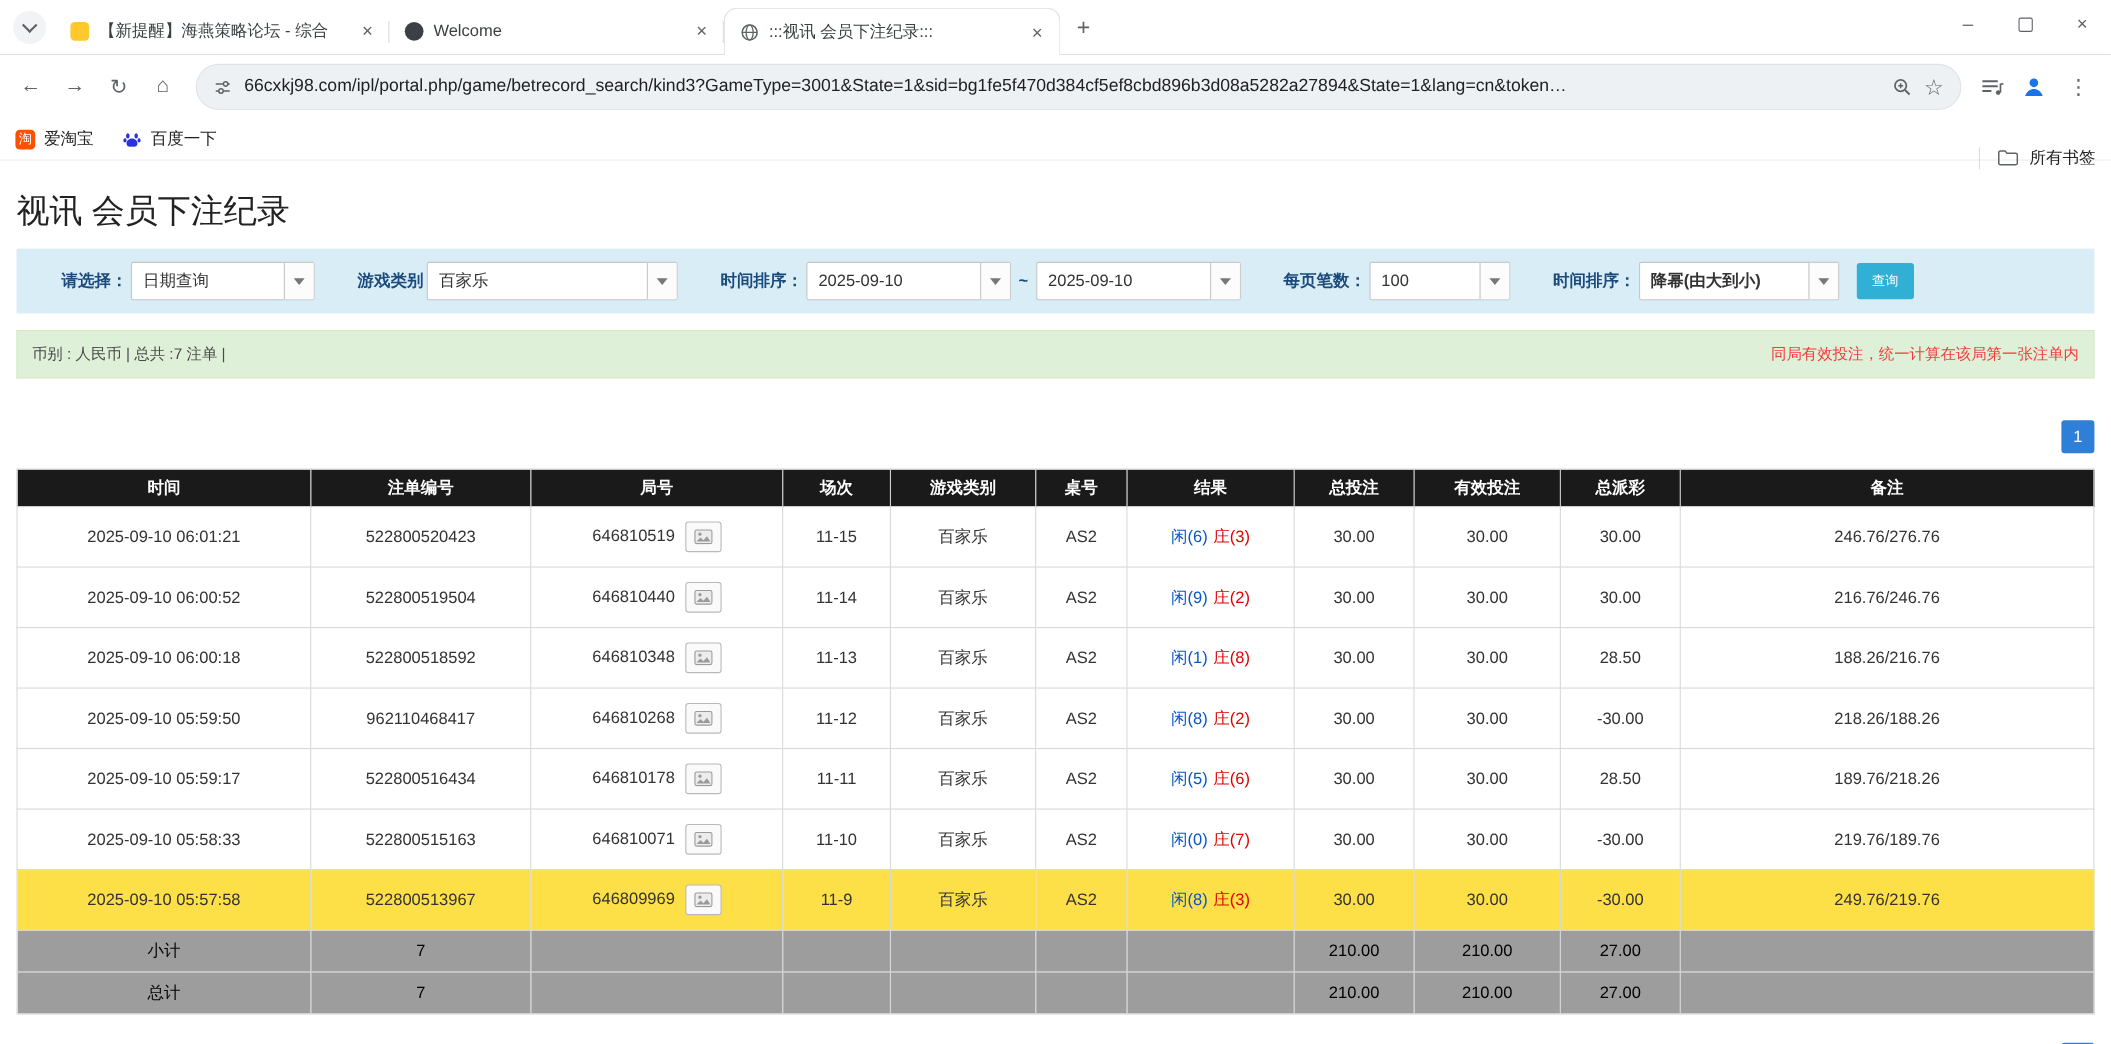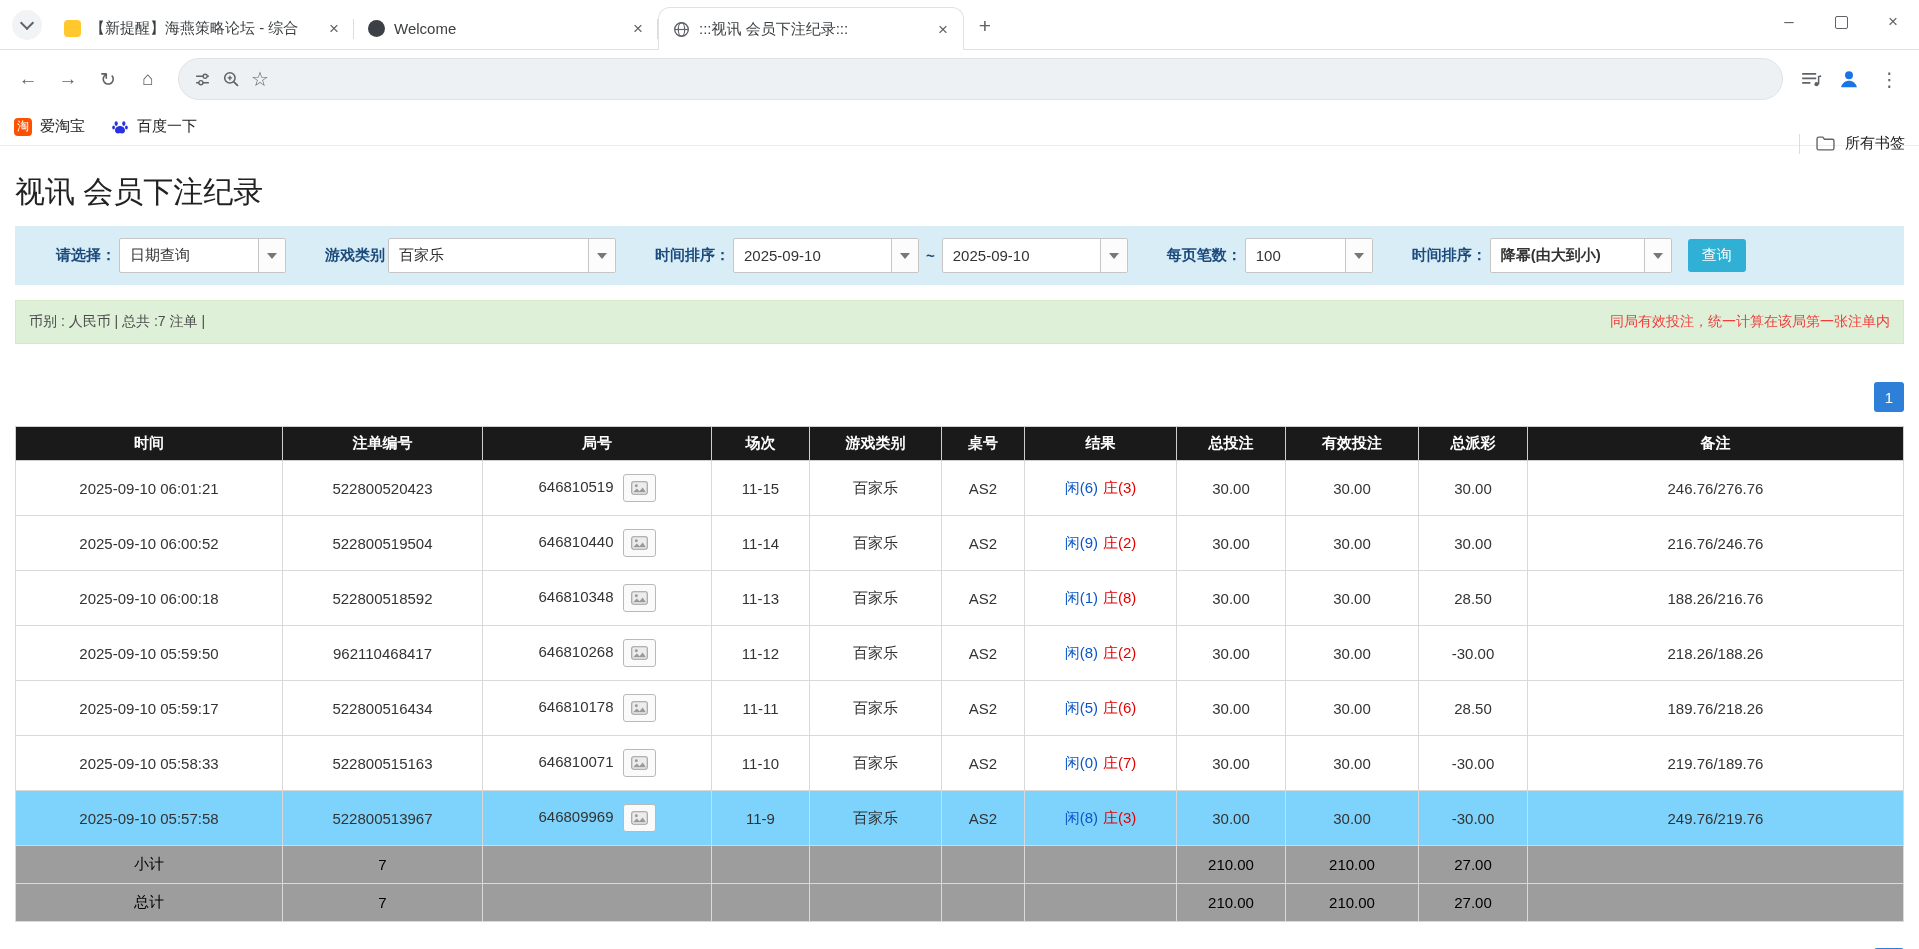--- a/index.html
+++ b/index.html
@@ -42,33 +42,33 @@
 
   .filterbar{background:#d9edf7;padding:12px 13px;display:flex;align-items:center;flex-wrap:nowrap;}
   .fgroup{display:flex;align-items:center;gap:3px;margin-right:11px;margin-left:28px;}
   .flabel{color:#1b4a7c;font-weight:bold;font-size:15px;white-space:nowrap;}
   .fsep{color:#1b4a7c;font-weight:bold;font-size:15px;margin:0 8px 0 -3px;}
   .select{background:#fff;border:1px solid #c6c6c6;height:33px;display:flex;align-items:stretch;border-radius:2px;cursor:pointer;}
   .sel-text{padding:0 10px;font-size:15px;color:#333;display:flex;align-items:center;flex:1;white-space:nowrap;overflow:hidden;}
   .sel-arrow{width:26px;border-left:1px solid #c6c6c6;display:flex;align-items:center;justify-content:center;background:#fcfcfc;}
   .caret{width:0;height:0;border-left:5px solid transparent;border-right:5px solid transparent;border-top:6px solid #777;}
   .w-query{width:165px;} .w-game{width:226px;} .w-date{width:184px;} .w-size{width:126px;} .w-sort{width:180px;font-weight:bold;}
-  .btn-search{background:#31b0d5;color:#fff;border:none;border-radius:3px;height:33px;padding:0 14px;font-size:15px;margin-left:5px;cursor:pointer;font-family:inherit;}
+  .btn-search{background:#31b0d5;color:#fff;border:none;border-radius:3px;height:33px;padding:0 14px;font-size:12px;margin-left:5px;cursor:pointer;font-family:inherit;}
 
   .greenbar{background:#dff0d8;border:1px solid #d6e9c6;margin-top:15px;padding:12px 13px;display:flex;align-items:center;justify-content:space-between;font-size:14px;color:#4a4a4a;}
   .notice{color:#f23c3c;font-size:14px;}
 
   .pagerow{display:flex;justify-content:flex-end;margin:38px 0 14px;}
   .pagerow.bottom{margin:26px 0 0;}
   .pagebtn{min-width:30px;height:30px;background:#2e7fd8;color:#fff;display:flex;align-items:center;justify-content:center;border-radius:3px;font-size:15px;cursor:pointer;}
 
   table.bets{width:100%;border-collapse:collapse;table-layout:fixed;font-size:15px;}
   table.bets th{background:#1a1a1a;color:#fff;font-weight:bold;height:33px;border:1px solid #cfcfcf;padding:0 4px;}
   table.bets td{border:1px solid #d9d9d9;text-align:center;height:54px;padding:0 4px;color:#333;background:#fff;}
-  tr.highlight td{background:#7dd3fc;}
+  tr.highlight td{background:#fde047;}
   tr.sum td{background:#9d9d9d;color:#000000;height:37px;}
   .res-p{color:#0a56c8;margin-right:5px;}
   .res-b{color:#e00000;}
   td.bluelink{color:#0a66cc;cursor:pointer;}
   td.neg{color:#e60000;}
   .imgbtn{display:inline-flex;align-items:center;justify-content:center;width:31px;height:26px;border:1px solid #b9b9b9;border-radius:3px;background:#fafafa;margin-left:9px;vertical-align:middle;cursor:pointer;}
 </style>
 </head>
 <body>
 
@@ -113,20 +113,21 @@
   <span class="navbtn">↻</span>
   <span class="navbtn">⌂</span>
   <div class="urlbar">
     <span class="tool-ic">
       <svg width="17" height="17" viewBox="0 0 16 16">
           <path d="M2 5h6.6M12.4 5H14M2 11h2.6M8.4 11H14" stroke="#5f6368" stroke-width="1.4" fill="none"></path>
           <circle cx="10.5" cy="5" r="1.9" fill="none" stroke="#5f6368" stroke-width="1.3"></circle>
           <circle cx="6.5" cy="11" r="1.9" fill="none" stroke="#5f6368" stroke-width="1.3"></circle>
         </svg>
     </span>
+    <span class="url-text">66cxkj98.com/ipl/portal.php/game/betrecord_search/kind3?GameType=3001&amp;State=1&amp;sid=bg1fe5f470d384cf5ef8cbd896b3d08a5282a27894&amp;State=1&amp;lang=cn&amp;token…</span>
     <span class="tool-ic">
       <svg width="18" height="18" viewBox="0 0 16 16">
           <circle cx="7" cy="7" r="4.6" fill="none" stroke="#5f6368" stroke-width="1.4"></circle>
           <path d="M10.5 10.5L14.2 14.2" stroke="#5f6368" stroke-width="1.6"></path>
           <path d="M5 7h4M7 5v4" stroke="#5f6368" stroke-width="1.2"></path>
         </svg>
     </span>
     <span class="star">☆</span>
   </div>
   <span class="tool-ic" style="padding:0 6px;">

